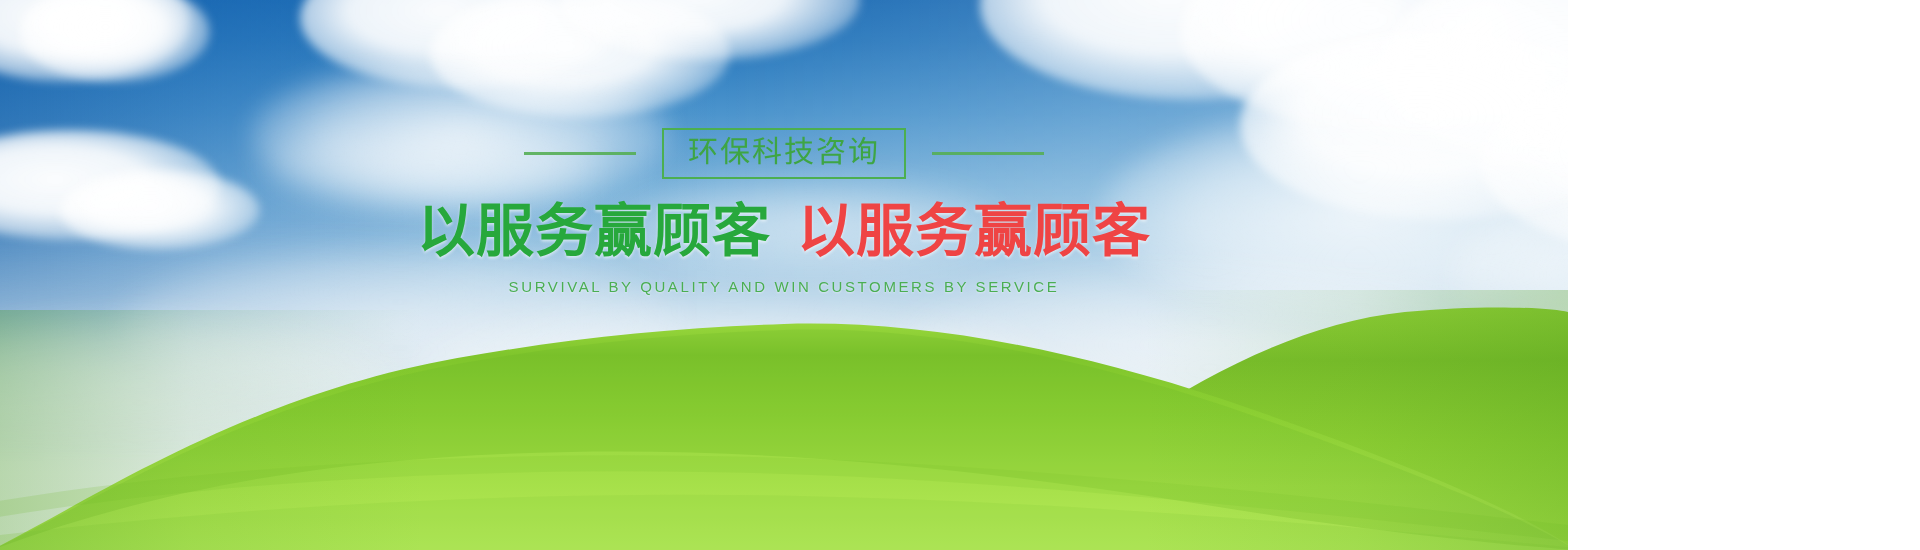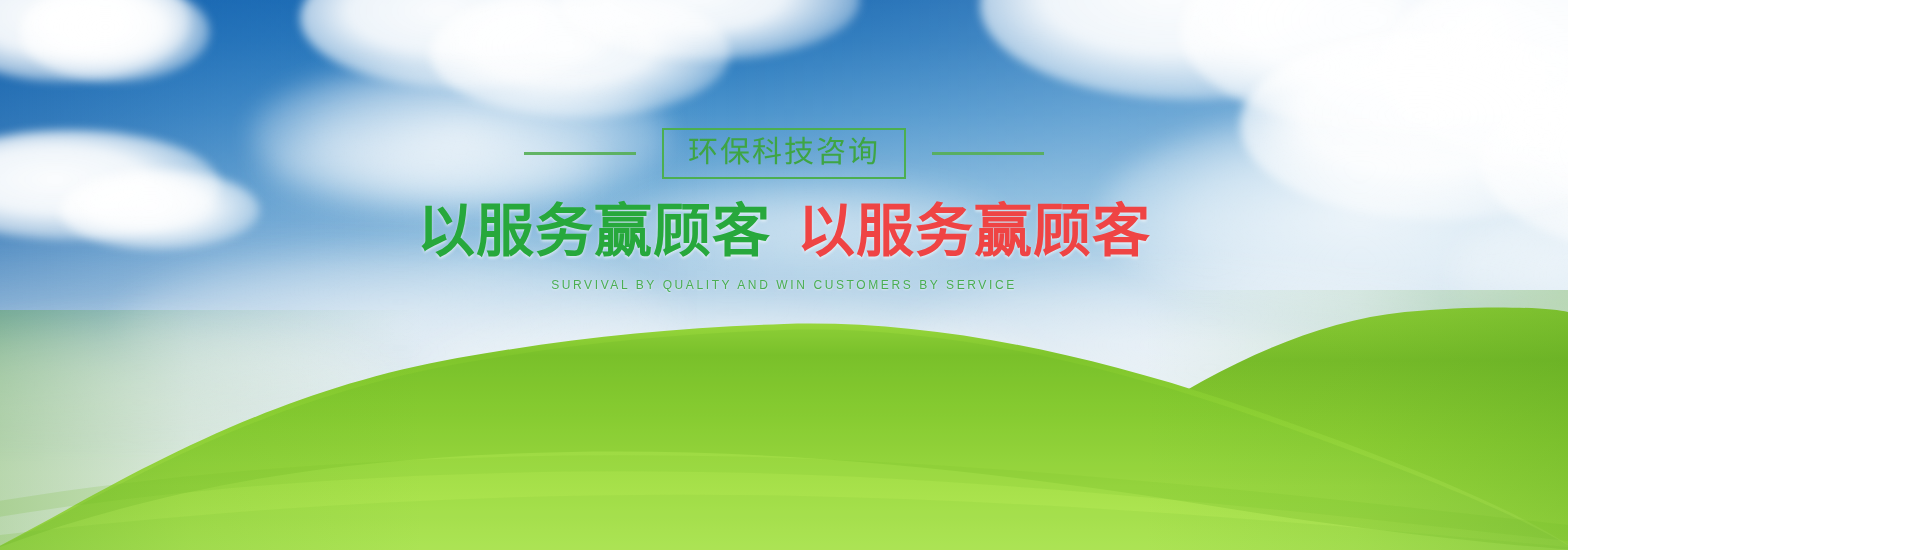--- a/index.html
+++ b/index.html
@@ -130,21 +130,21 @@
     letter-spacing: 1px;
     text-shadow: 0 2px 3px rgba(255,255,255,0.55);
   }
   .headline .part-green { color: #27a83c; }
   .headline .gap { display: inline-block; width: 26px; }
   .headline .part-orange { color: #ef4444; }
 
   .subhead {
     margin-top: 16px;
     font-family: "Liberation Sans", "DejaVu Sans", sans-serif;
-    font-size: 12px;
+    font-size: 15px;
     font-weight: 400;
     letter-spacing: 2.6px;
     color: #4aae52;
     white-space: nowrap;
     text-shadow: 0 1px 2px rgba(255,255,255,0.5);
   }
 </style>
 </head>
 <body>
 

